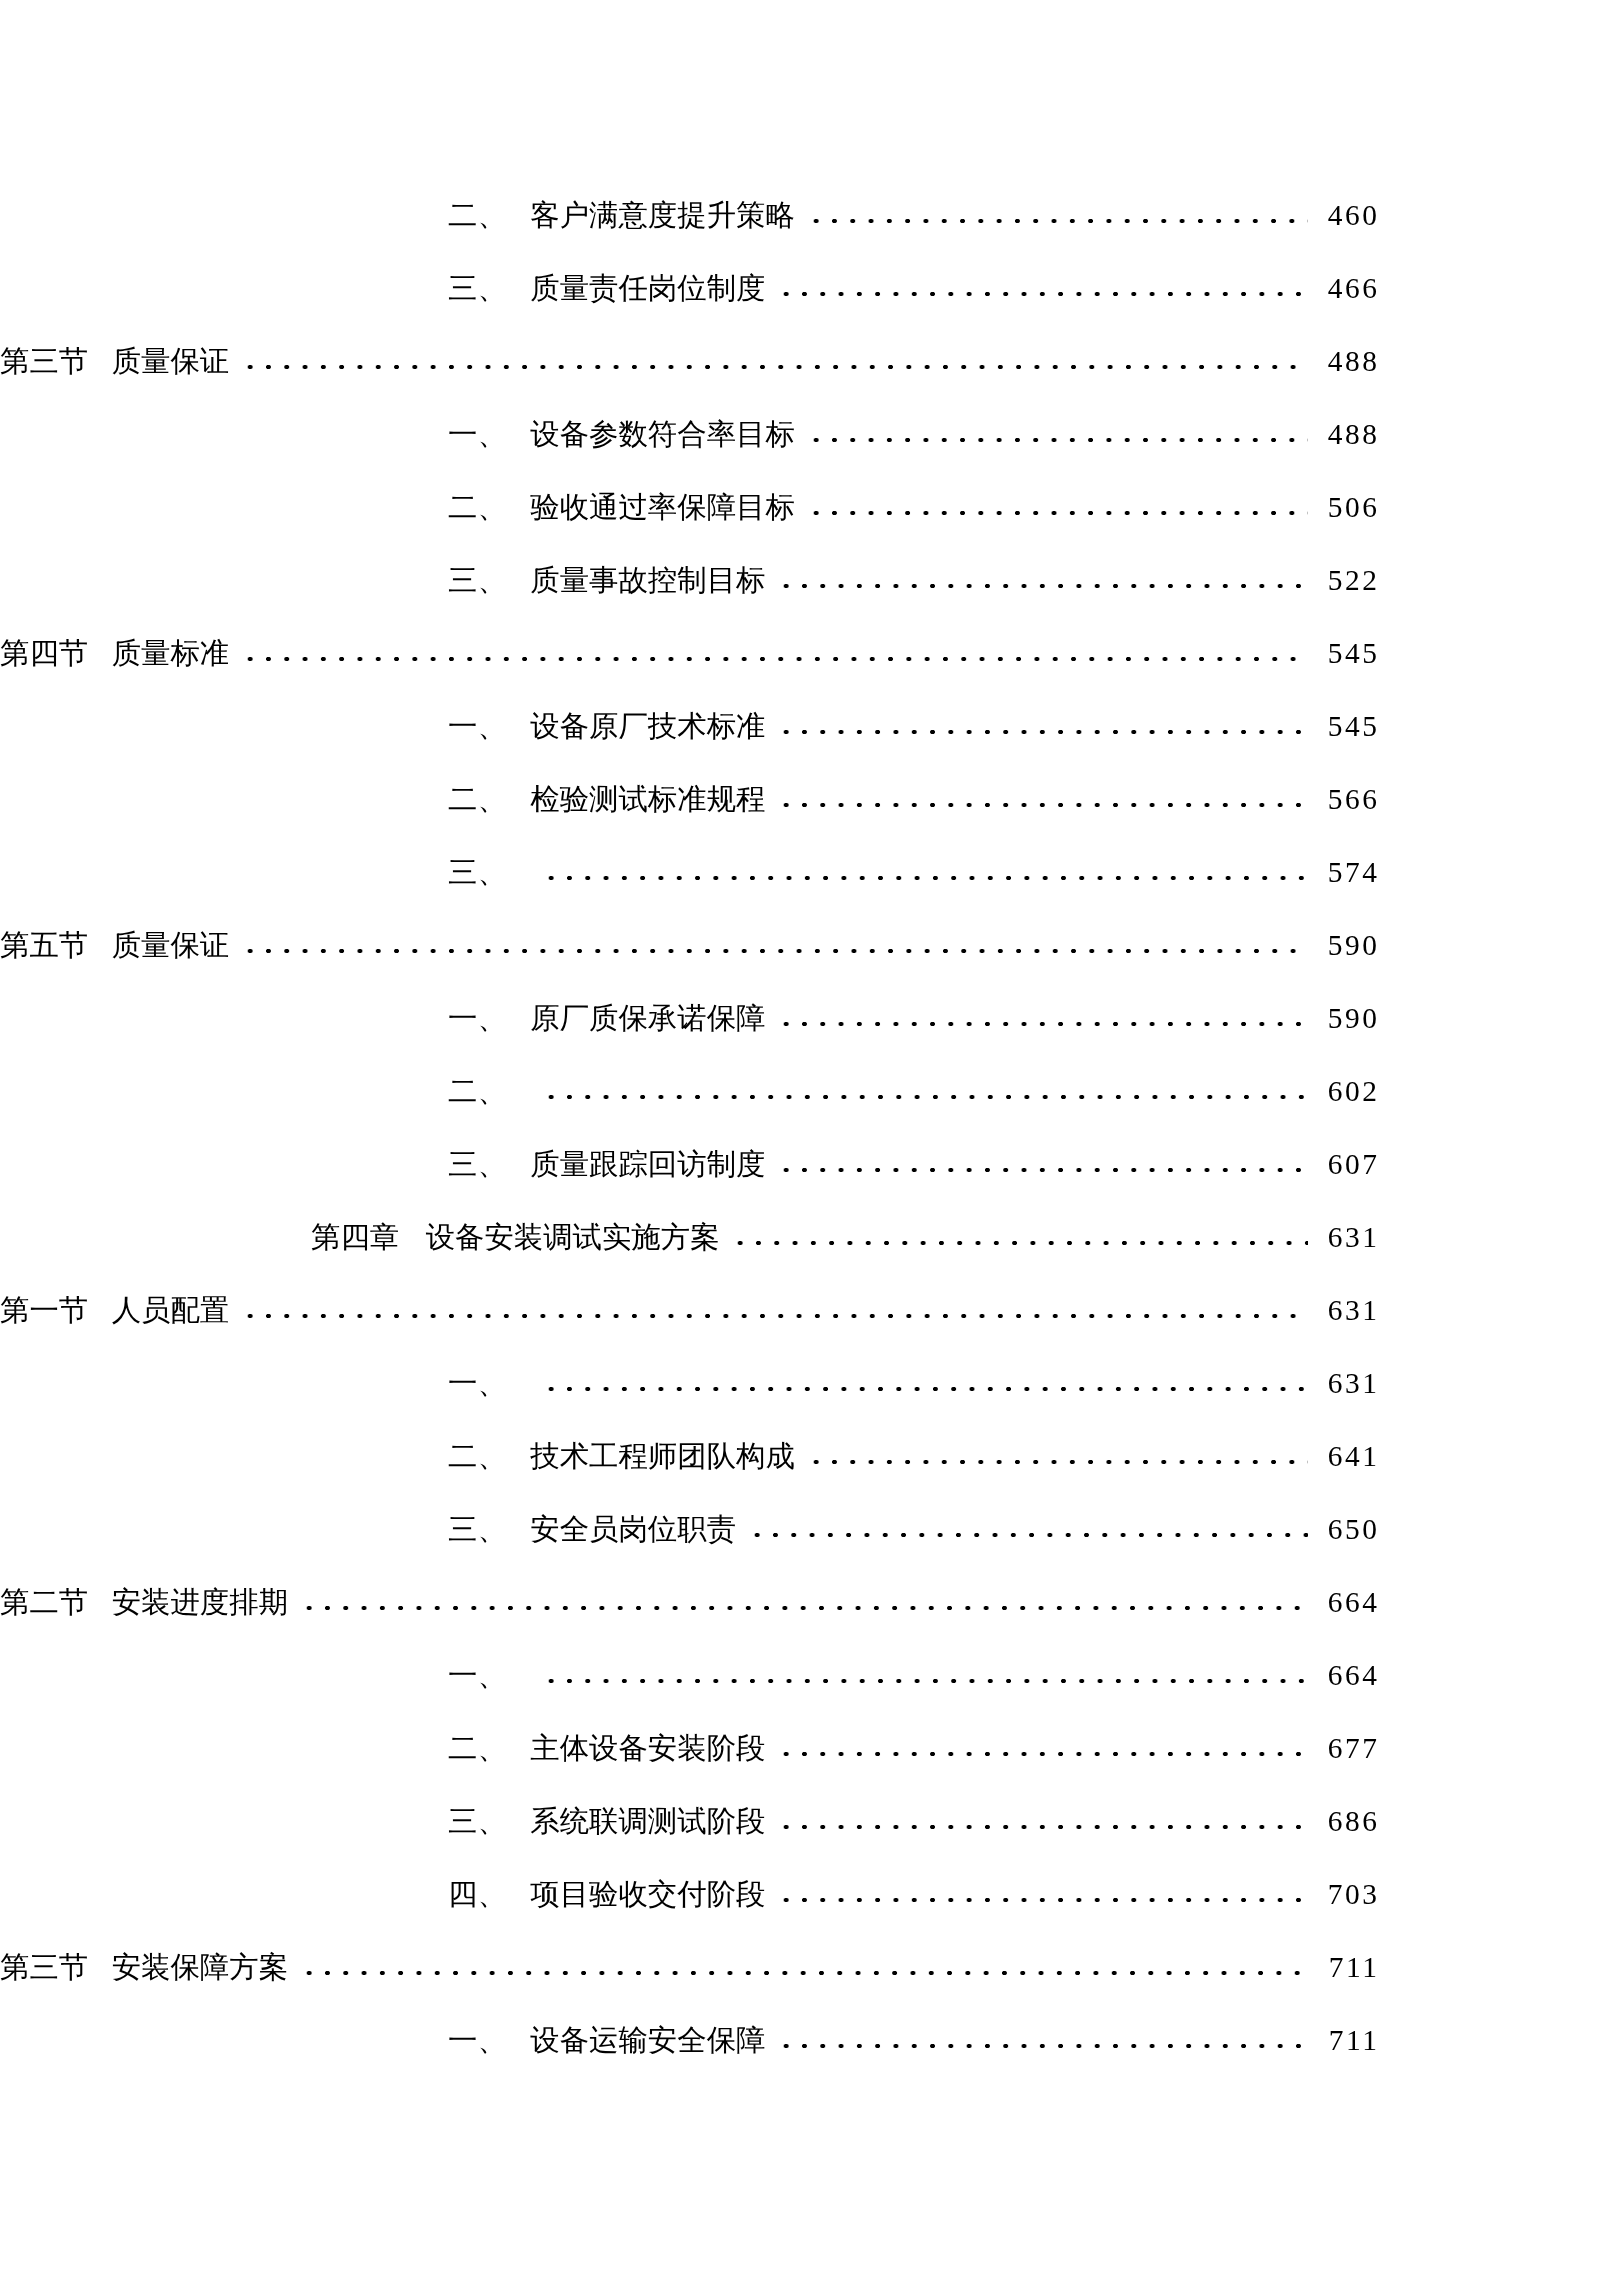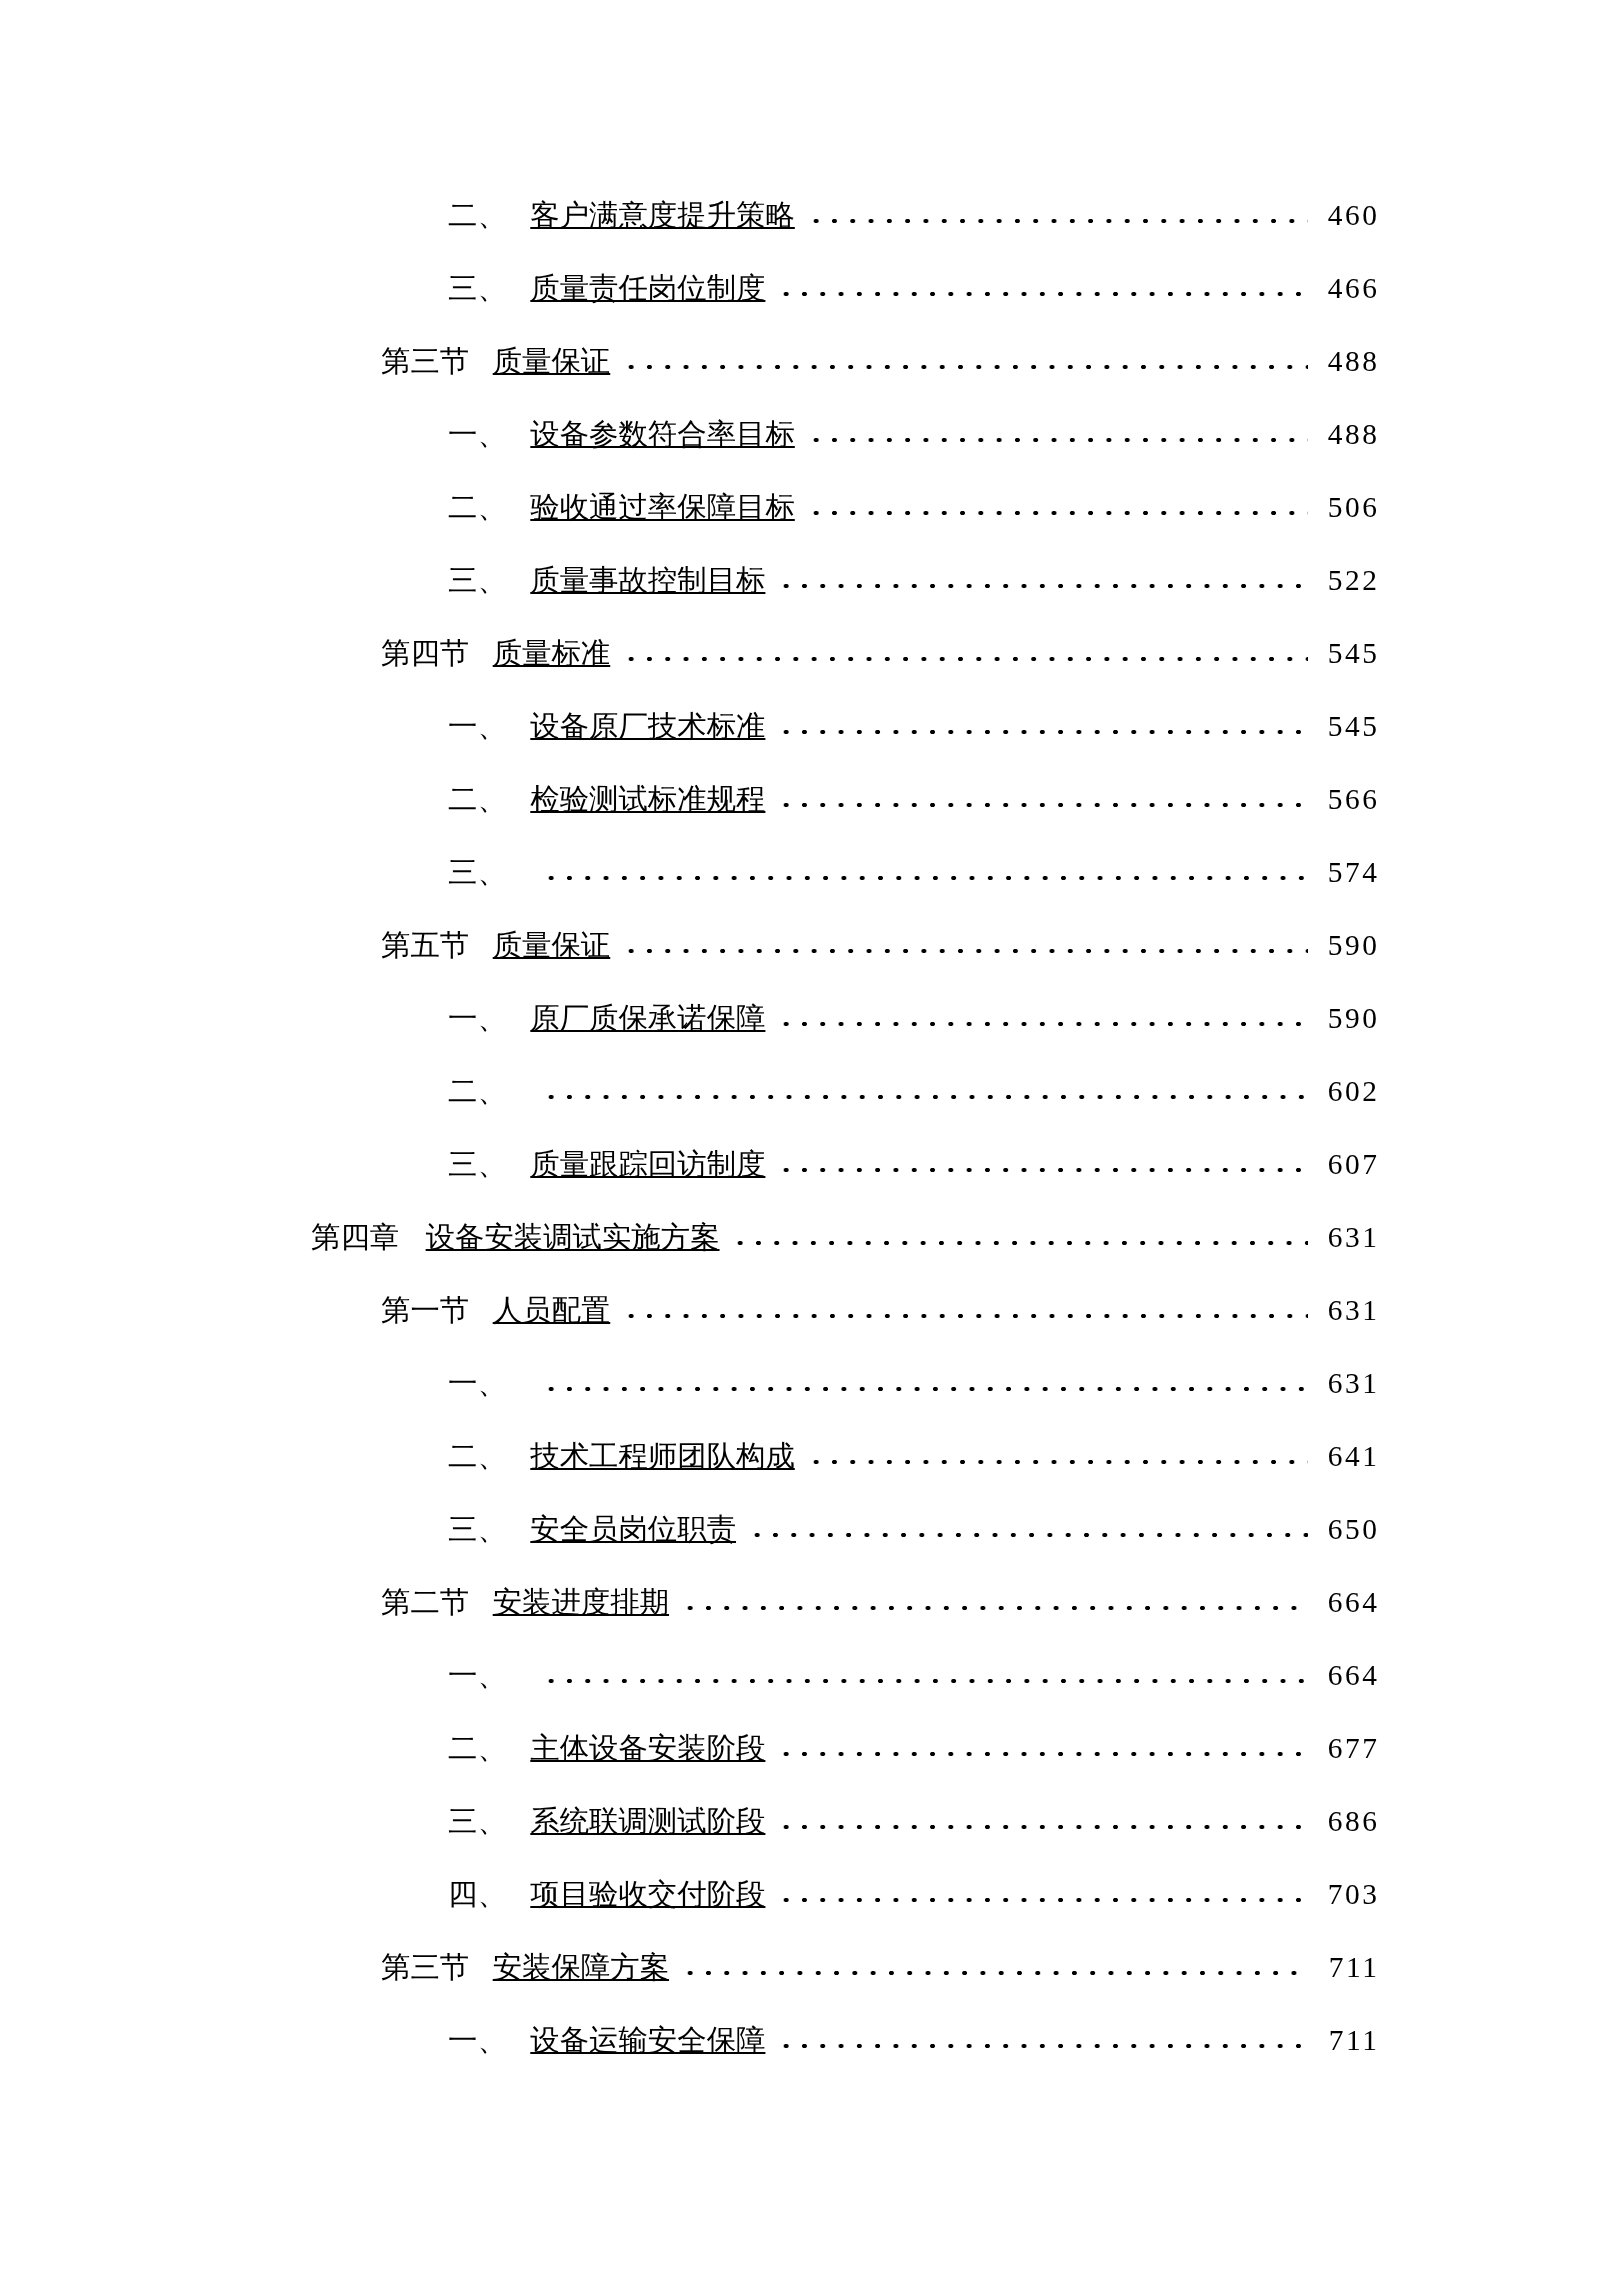--- a/index.html
+++ b/index.html
@@ -25,30 +25,29 @@
   .toc-row {
     display: flex;
     align-items: baseline;
     height: 73px;
     line-height: 73px;
     font-size: 29.4px;
     padding-right: 246px;
     white-space: nowrap;
   }
   .toc-row.level-1 { padding-left: 311px; }
-  .toc-row.level-2 { padding-left: 381px; }
+  .toc-row.level-2 { }
   .toc-row.level-3 { padding-left: 448px; }
   .toc-label {
     margin-right: 0.8em;
     white-space: nowrap;
   }
   .toc-row.level-1 .toc-label { margin-right: 0.9em; }
   .toc-title {
     white-space: nowrap;
-    text-decoration: underline;
   }
   .toc-dots {
     flex: 1 1 auto;
     align-self: baseline;
     height: 8.5px;
     min-width: 26px;
     margin: 0 19.6px 0 11.8px;
     background-image: radial-gradient(circle, #000000 2.3px, rgba(0,0,0,0) 2.6px);
     background-size: 18.3px 8.5px;
     background-repeat: repeat-x;

